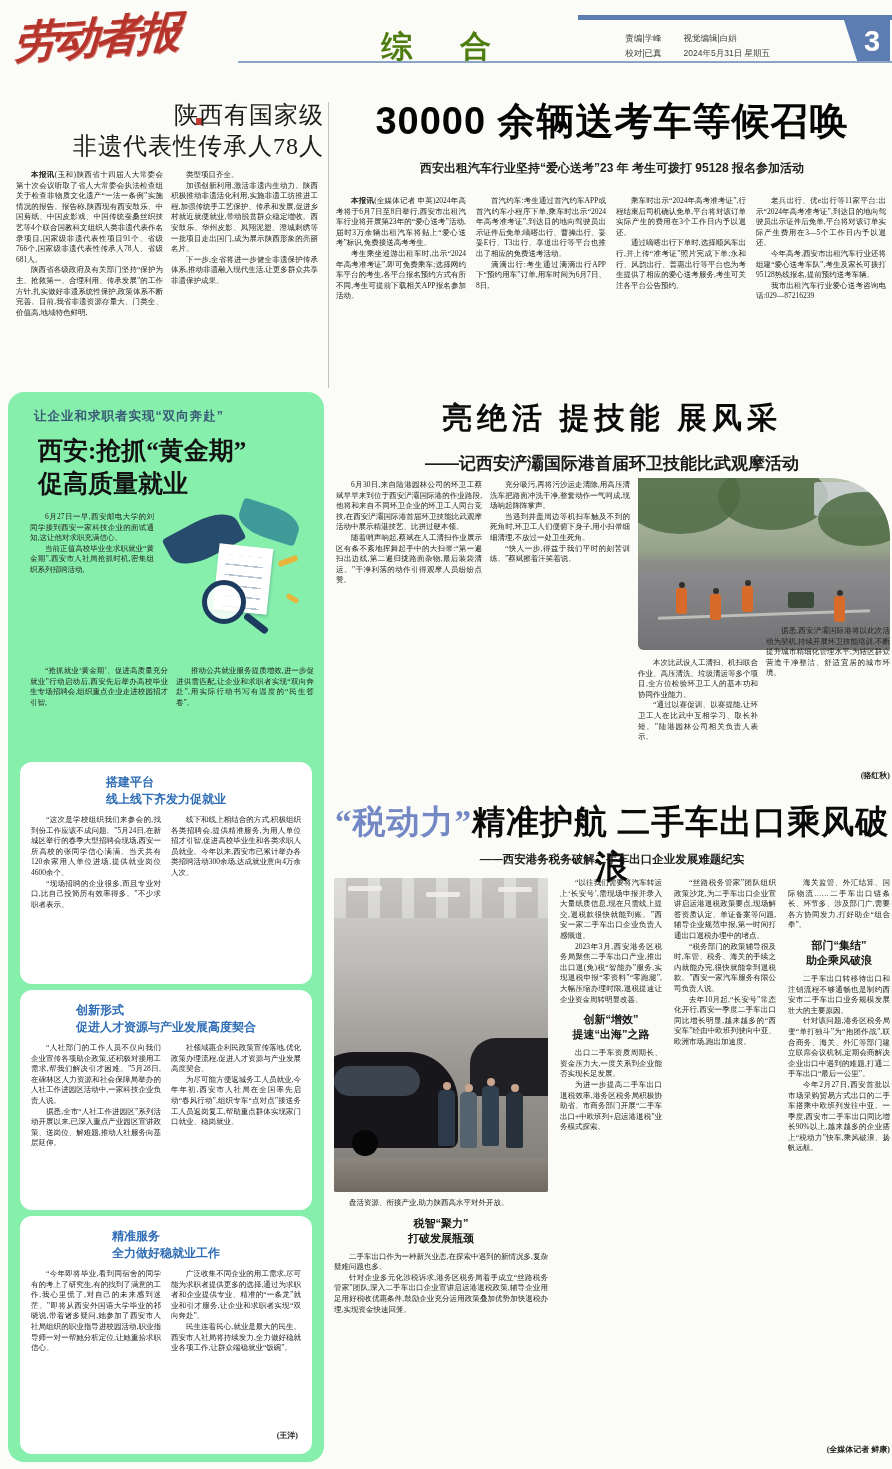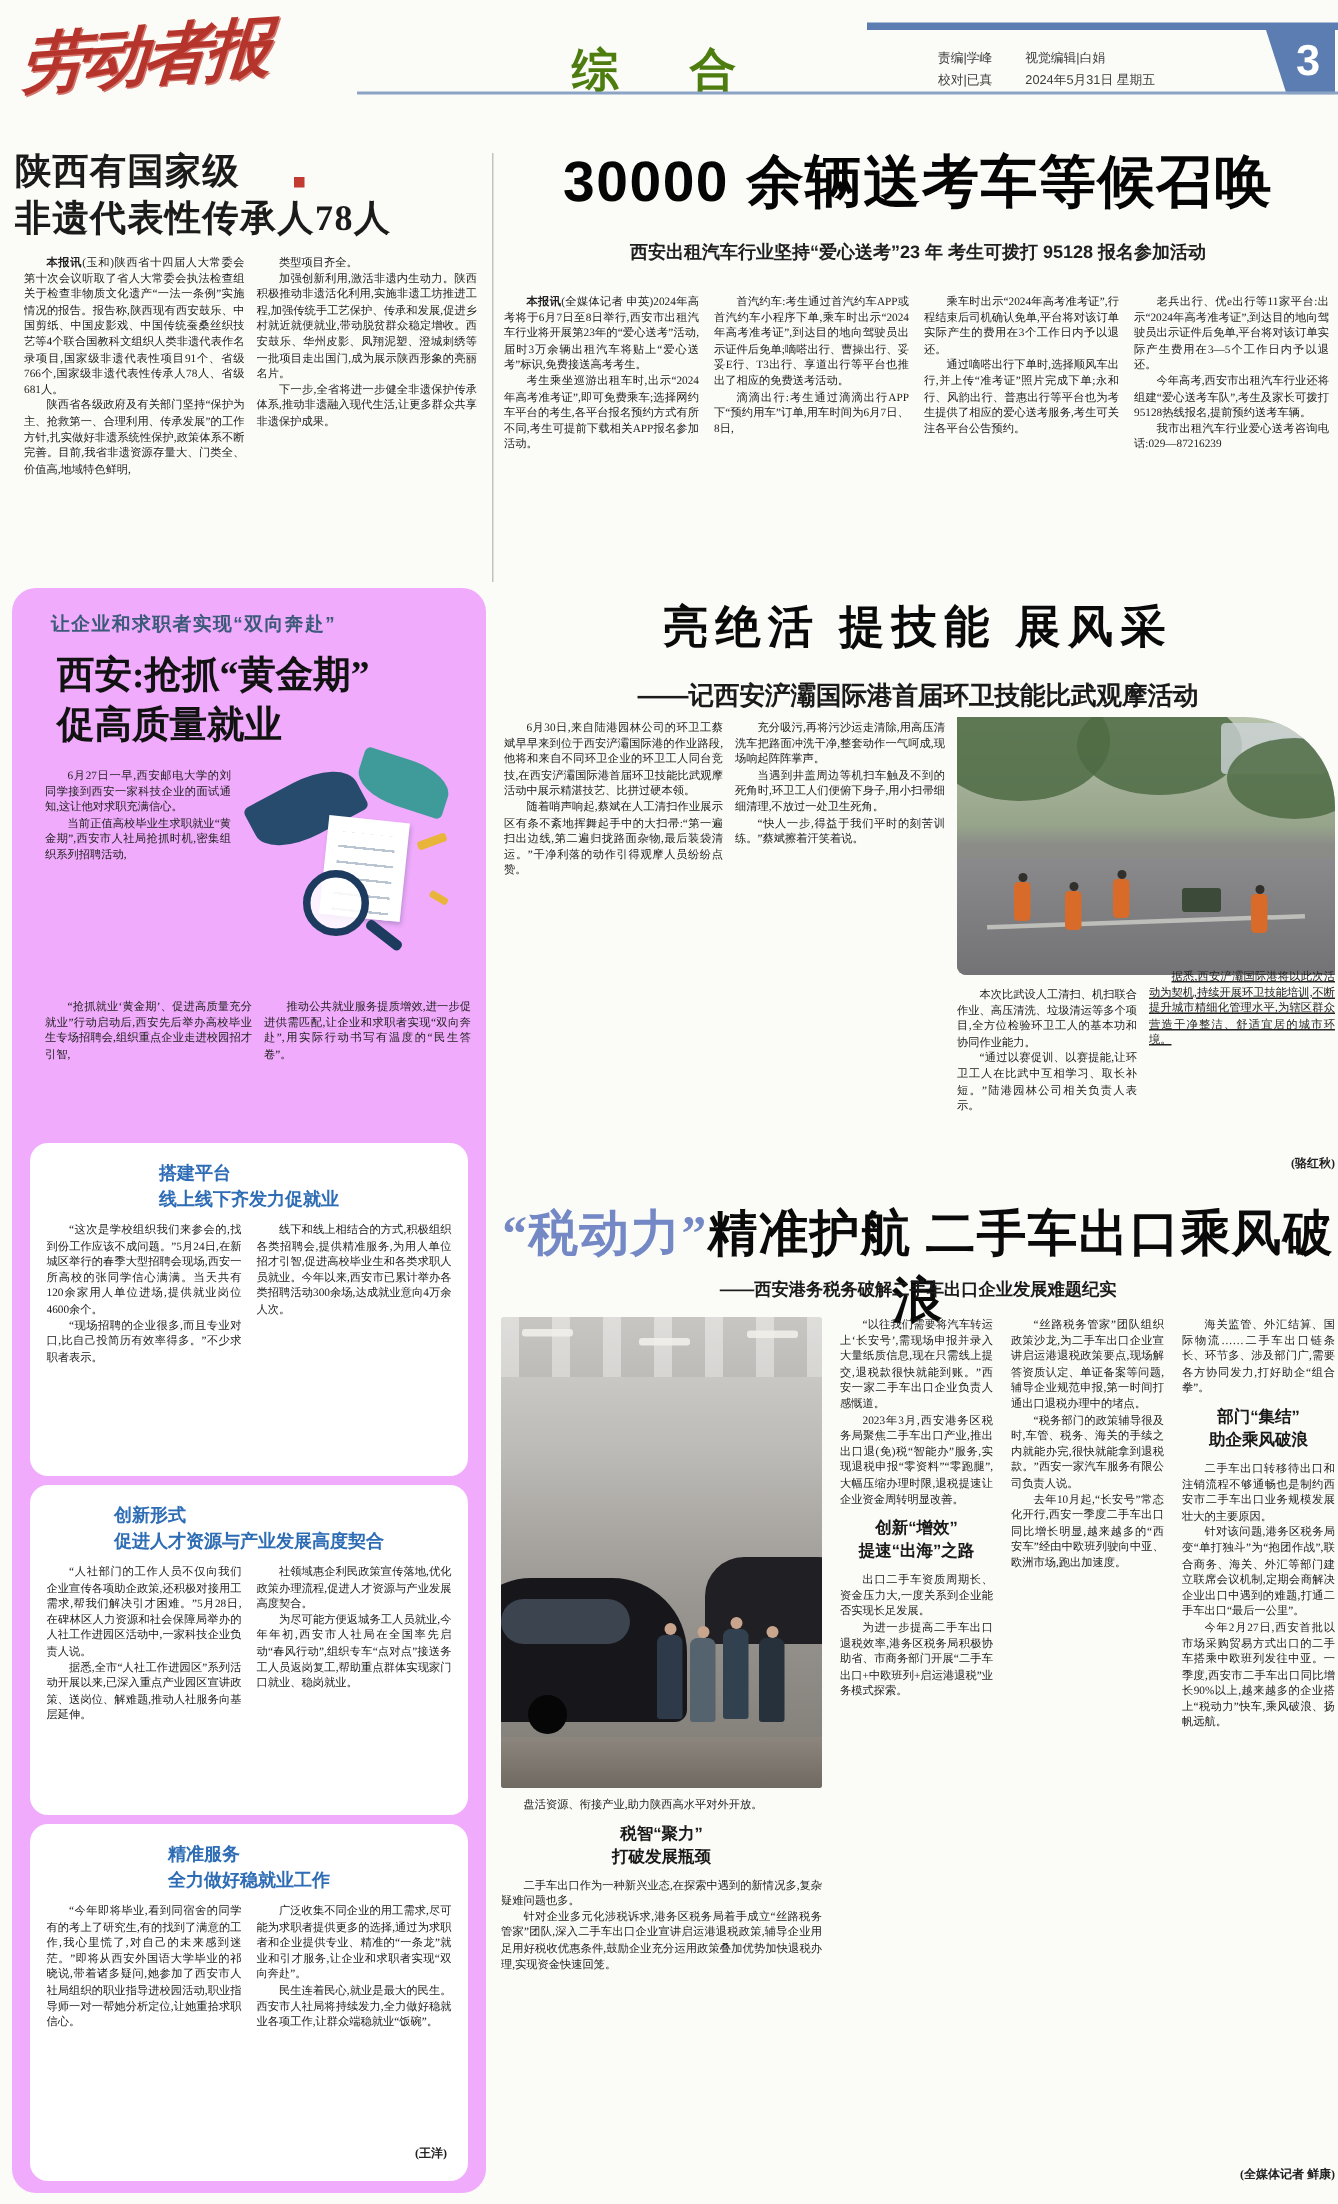--- a/index.html
+++ b/index.html
@@ -26,22 +26,22 @@
   
   .col { position:absolute; overflow:hidden; font-size:7.5px; line-height:10.6px; text-align:justify; color:#222; }
   .para { text-indent:2em; margin:0; }
   .dateline { font-weight:bold; }
   .inline-subhead { text-align:center; font-weight:bold; font-size:11px; line-height:15px;
           margin:7px 0 6px; text-indent:0; font-family:"Liberation Sans",sans-serif; color:#191919; }
   .byline { position:absolute; font-size:8px; font-weight:bold; text-align:right; color:#222; }
   .v-divider { position:absolute; width:1px; background:#c2c2c2; }
 
   
-  .heritage-title { position:absolute; left:10px; top:100px; width:314px; text-align:left;
-          font-weight:bold; font-size:24px; line-height:31px; letter-spacing:1px; }
+  .heritage-title { position:absolute; left:10px; top:100px; width:314px; text-align:right;
+          font-weight:normal; font-size:24px; line-height:31px; letter-spacing:1px; }
   .h-col1 { left:16px; top:170px; width:147px; height:218px; }
   .h-col2 { left:171px; top:170px; width:147px; height:218px; }
 
   
   .exam-headline { position:absolute; left:332px; right:0; top:96px; text-align:center;
           font-family:"Liberation Sans","DejaVu Sans",sans-serif; font-weight:bold; font-size:38px; letter-spacing:1px; color:#050505; }
   .exam-deck { position:absolute; left:332px; right:0; top:160px; text-align:center;
           font-family:"Liberation Sans",sans-serif; font-weight:bold; font-size:12px; color:#1f1f1f; }
   .e-col1 { left:336px; top:196px; width:130px; height:192px; }
   .e-col2 { left:476px; top:196px; width:130px; height:192px; }
@@ -49,35 +49,35 @@
   .e-col4 { left:756px; top:196px; width:130px; height:192px; }
 
   
   .san-headline { position:absolute; left:332px; right:0; top:398px; text-align:center;
           font-weight:bold; font-size:30px; letter-spacing:5px; color:#0a0a0a; }
   .san-subtitle { position:absolute; left:332px; right:0; top:452px; text-align:center;
           font-family:"Liberation Sans",sans-serif; font-weight:bold; font-size:17px; }
   .san-col1 { left:336px; top:480px; width:146px; height:306px; }
   .san-col2 { left:490px; top:480px; width:140px; height:306px; }
   .san-col3 { left:638px; top:658px; width:120px; height:126px; }
-  .san-col4 { left:766px; top:646px; width:124px; height:108px;text-decoration:underline; }
+  .san-col4 { left:766px; top:626px; width:124px; height:108px; }
   .san-byline { left:766px; top:770px; width:124px;text-align:right; }
   .san-photo { position:absolute; left:638px; top:478px; width:252px; height:172px; overflow:hidden;
           border-top-right-radius:60px; border-bottom-left-radius:6px;
           background:linear-gradient(180deg,#b7c2ab 0%,#96a48a 42%,#8b8b88 50%,#7d7d79 100%); }
   .sp-tree { position:absolute; background:#4e6b44; border-radius:50%; opacity:.85; }
   .sp-building { position:absolute; right:6px; top:4px; width:70px; height:34px; background:#cdd3d6; opacity:.8; border-radius:3px; }
   .sp-road { position:absolute; left:0; right:0; bottom:0; height:78px; background:linear-gradient(180deg,#8a8a8c,#737375); }
   .sp-lane { position:absolute; left:8%; bottom:34px; width:84%; height:3px; background:#d8d8d2; opacity:.7; transform:rotate(-2deg); }
   .sp-worker { position:absolute; width:11px; height:26px; background:#d86a2a; border-radius:3px; }
   .sp-worker::before { content:""; position:absolute; left:2.5px; top:-6px; width:6px; height:6px; border-radius:50%; background:#33302c; }
   .sp-cart { position:absolute; width:26px; height:16px; background:#3c4a3a; border-radius:2px; bottom:42px; left:150px; }
 
   
-  .emp-box { position:absolute; left:8px; top:392px; width:316px; height:1070px; background:#f0abfc; border-radius:16px; }
+  .emp-box { position:absolute; left:8px; top:392px; width:316px; height:1070px; background:#86efac; border-radius:16px; }
   .emp-kicker { position:absolute; left:26px; top:16px; font-family:"Liberation Sans",sans-serif;
           font-weight:bold; font-size:12.5px; color:#3a5a78; letter-spacing:1px; }
   .emp-title { position:absolute; left:30px; top:42px; font-weight:bold; font-size:25px; line-height:33px; color:#121212; }
   .emp-intro-side { left:22px; top:120px; width:124px; height:150px; }
   .emp-intro-c1 { left:22px; top:274px; width:138px; height:88px; }
   .emp-intro-c2 { left:168px; top:274px; width:138px; height:88px; }
   .emp-illu { position:absolute; left:150px; top:108px; width:160px; height:160px; }
   .leaf { position:absolute; border-radius:4px 50% 4px 50%; }
   .leaf-navy { left:8px; top:20px; width:76px; height:38px; background:#274b6d; transform:rotate(-28deg); }
   .leaf-teal { left:80px; top:6px; width:62px; height:32px; background:#3f9b99; transform:rotate(18deg); }

